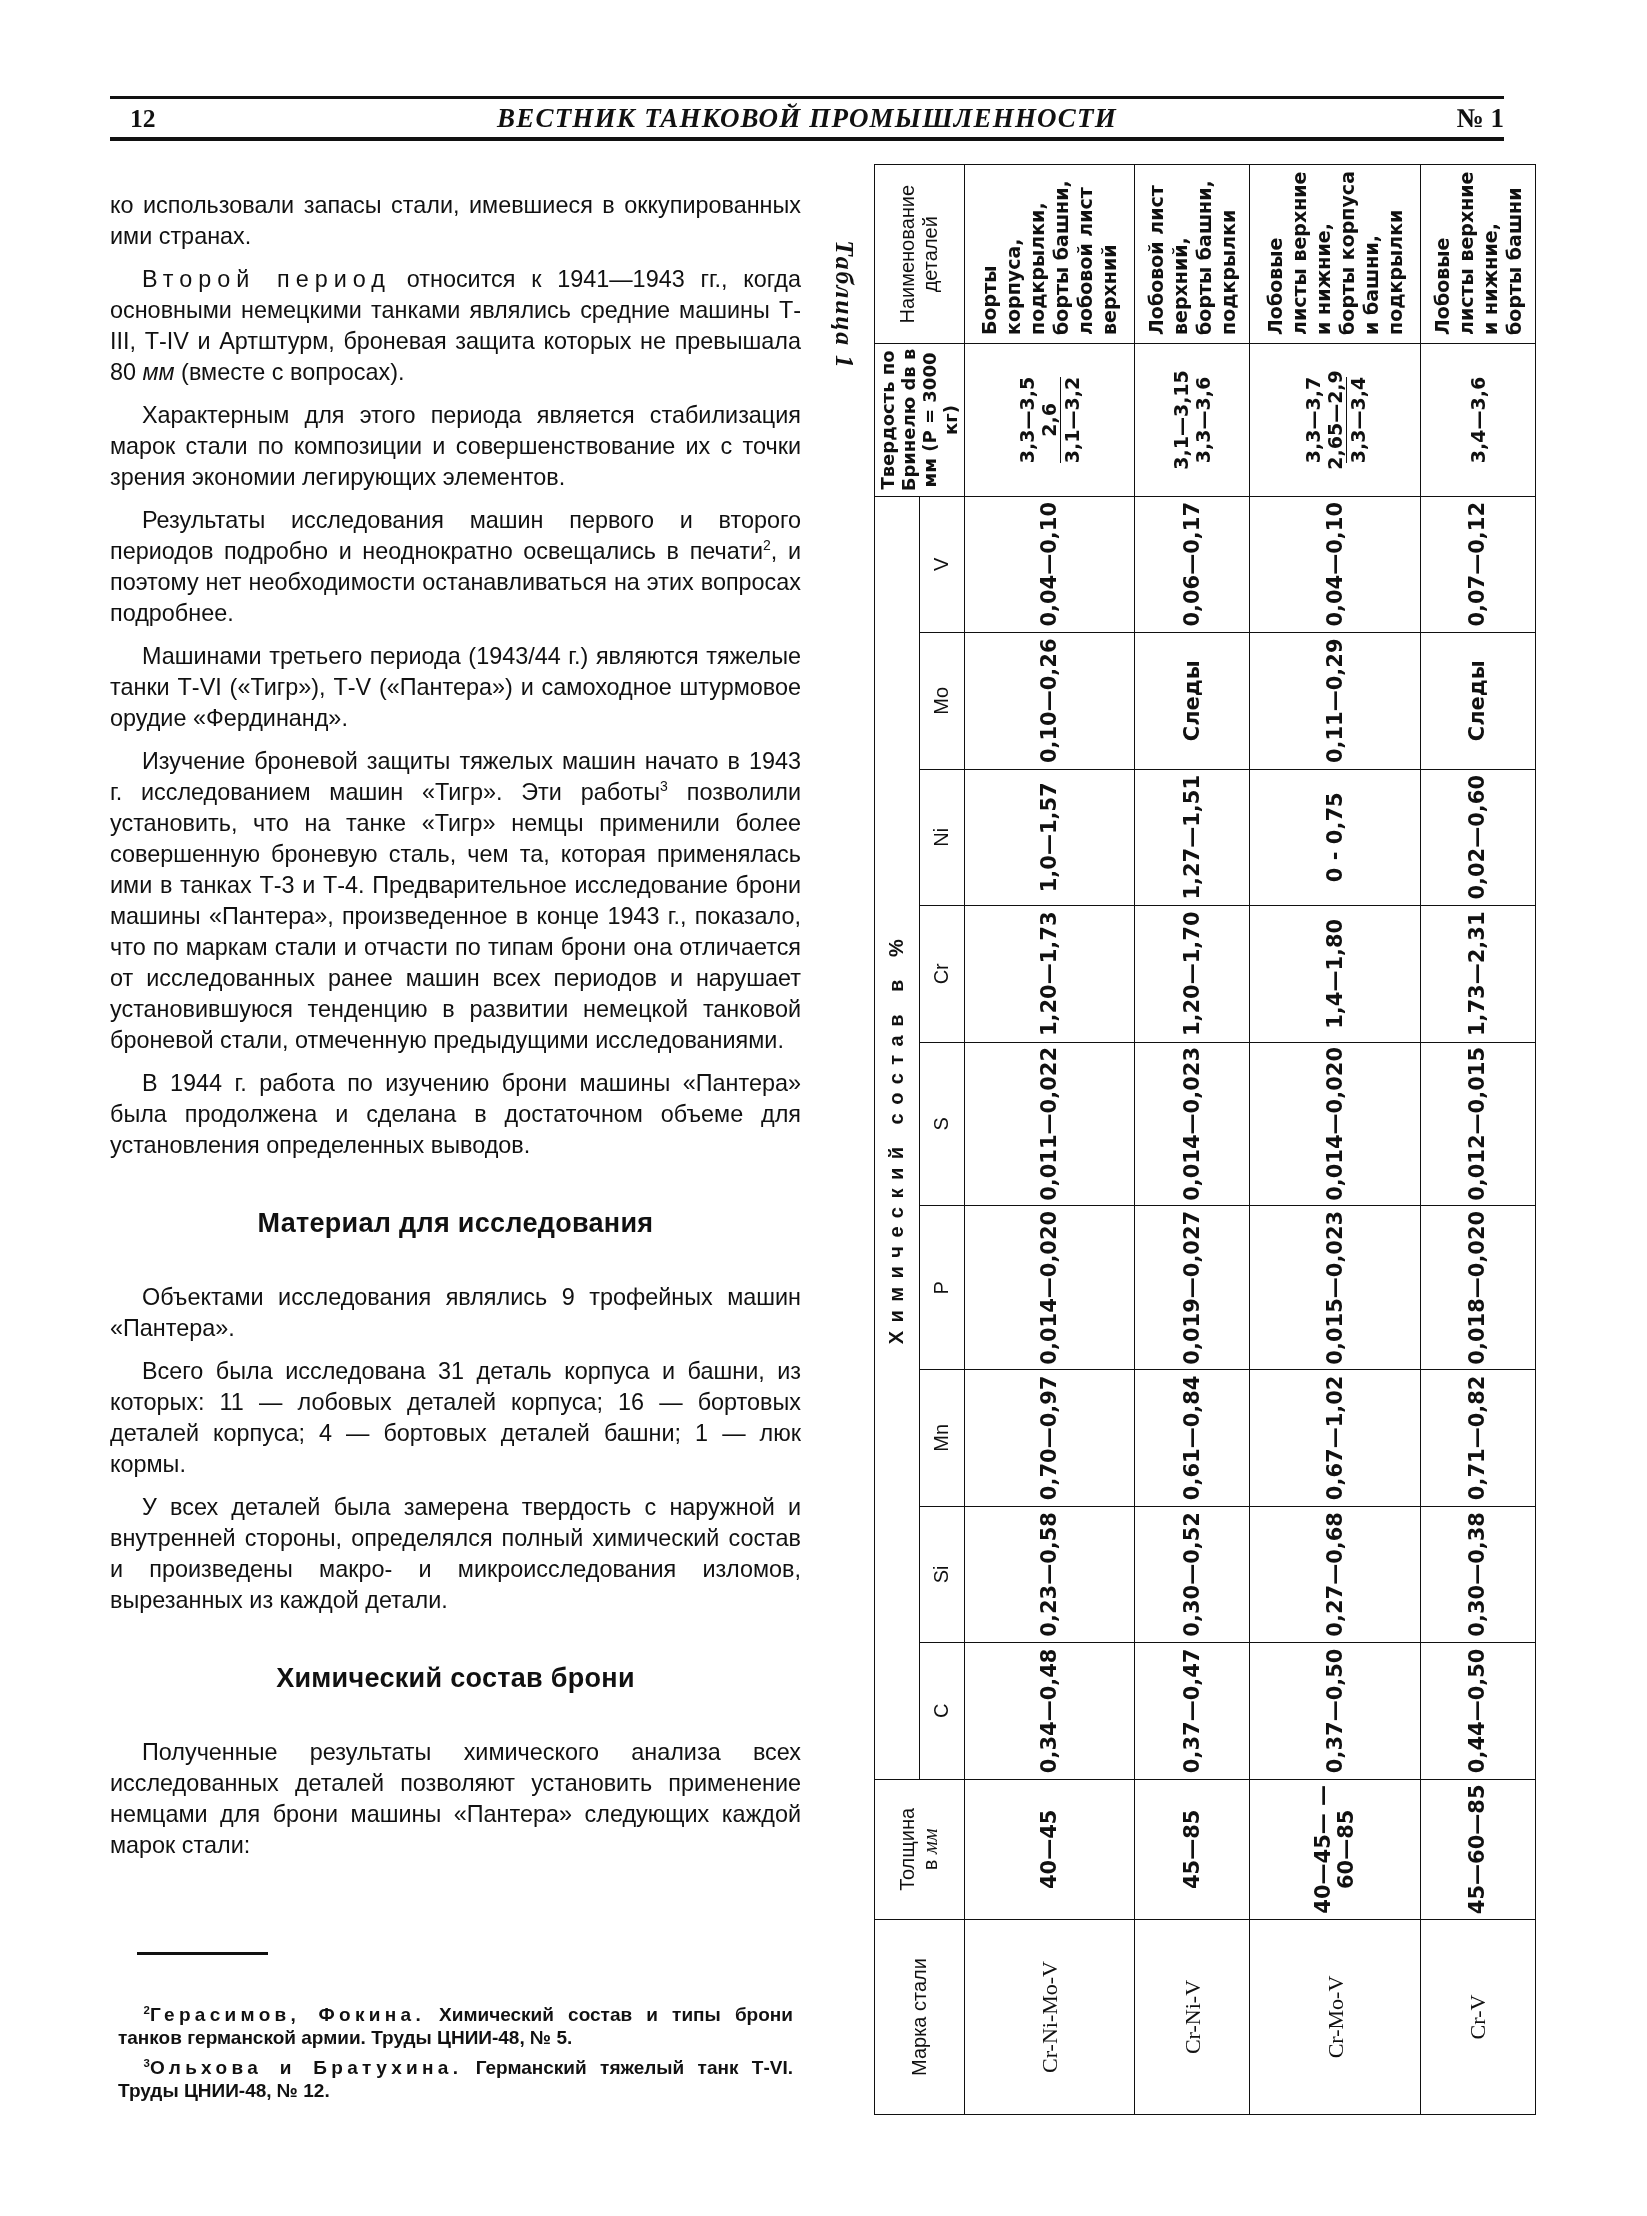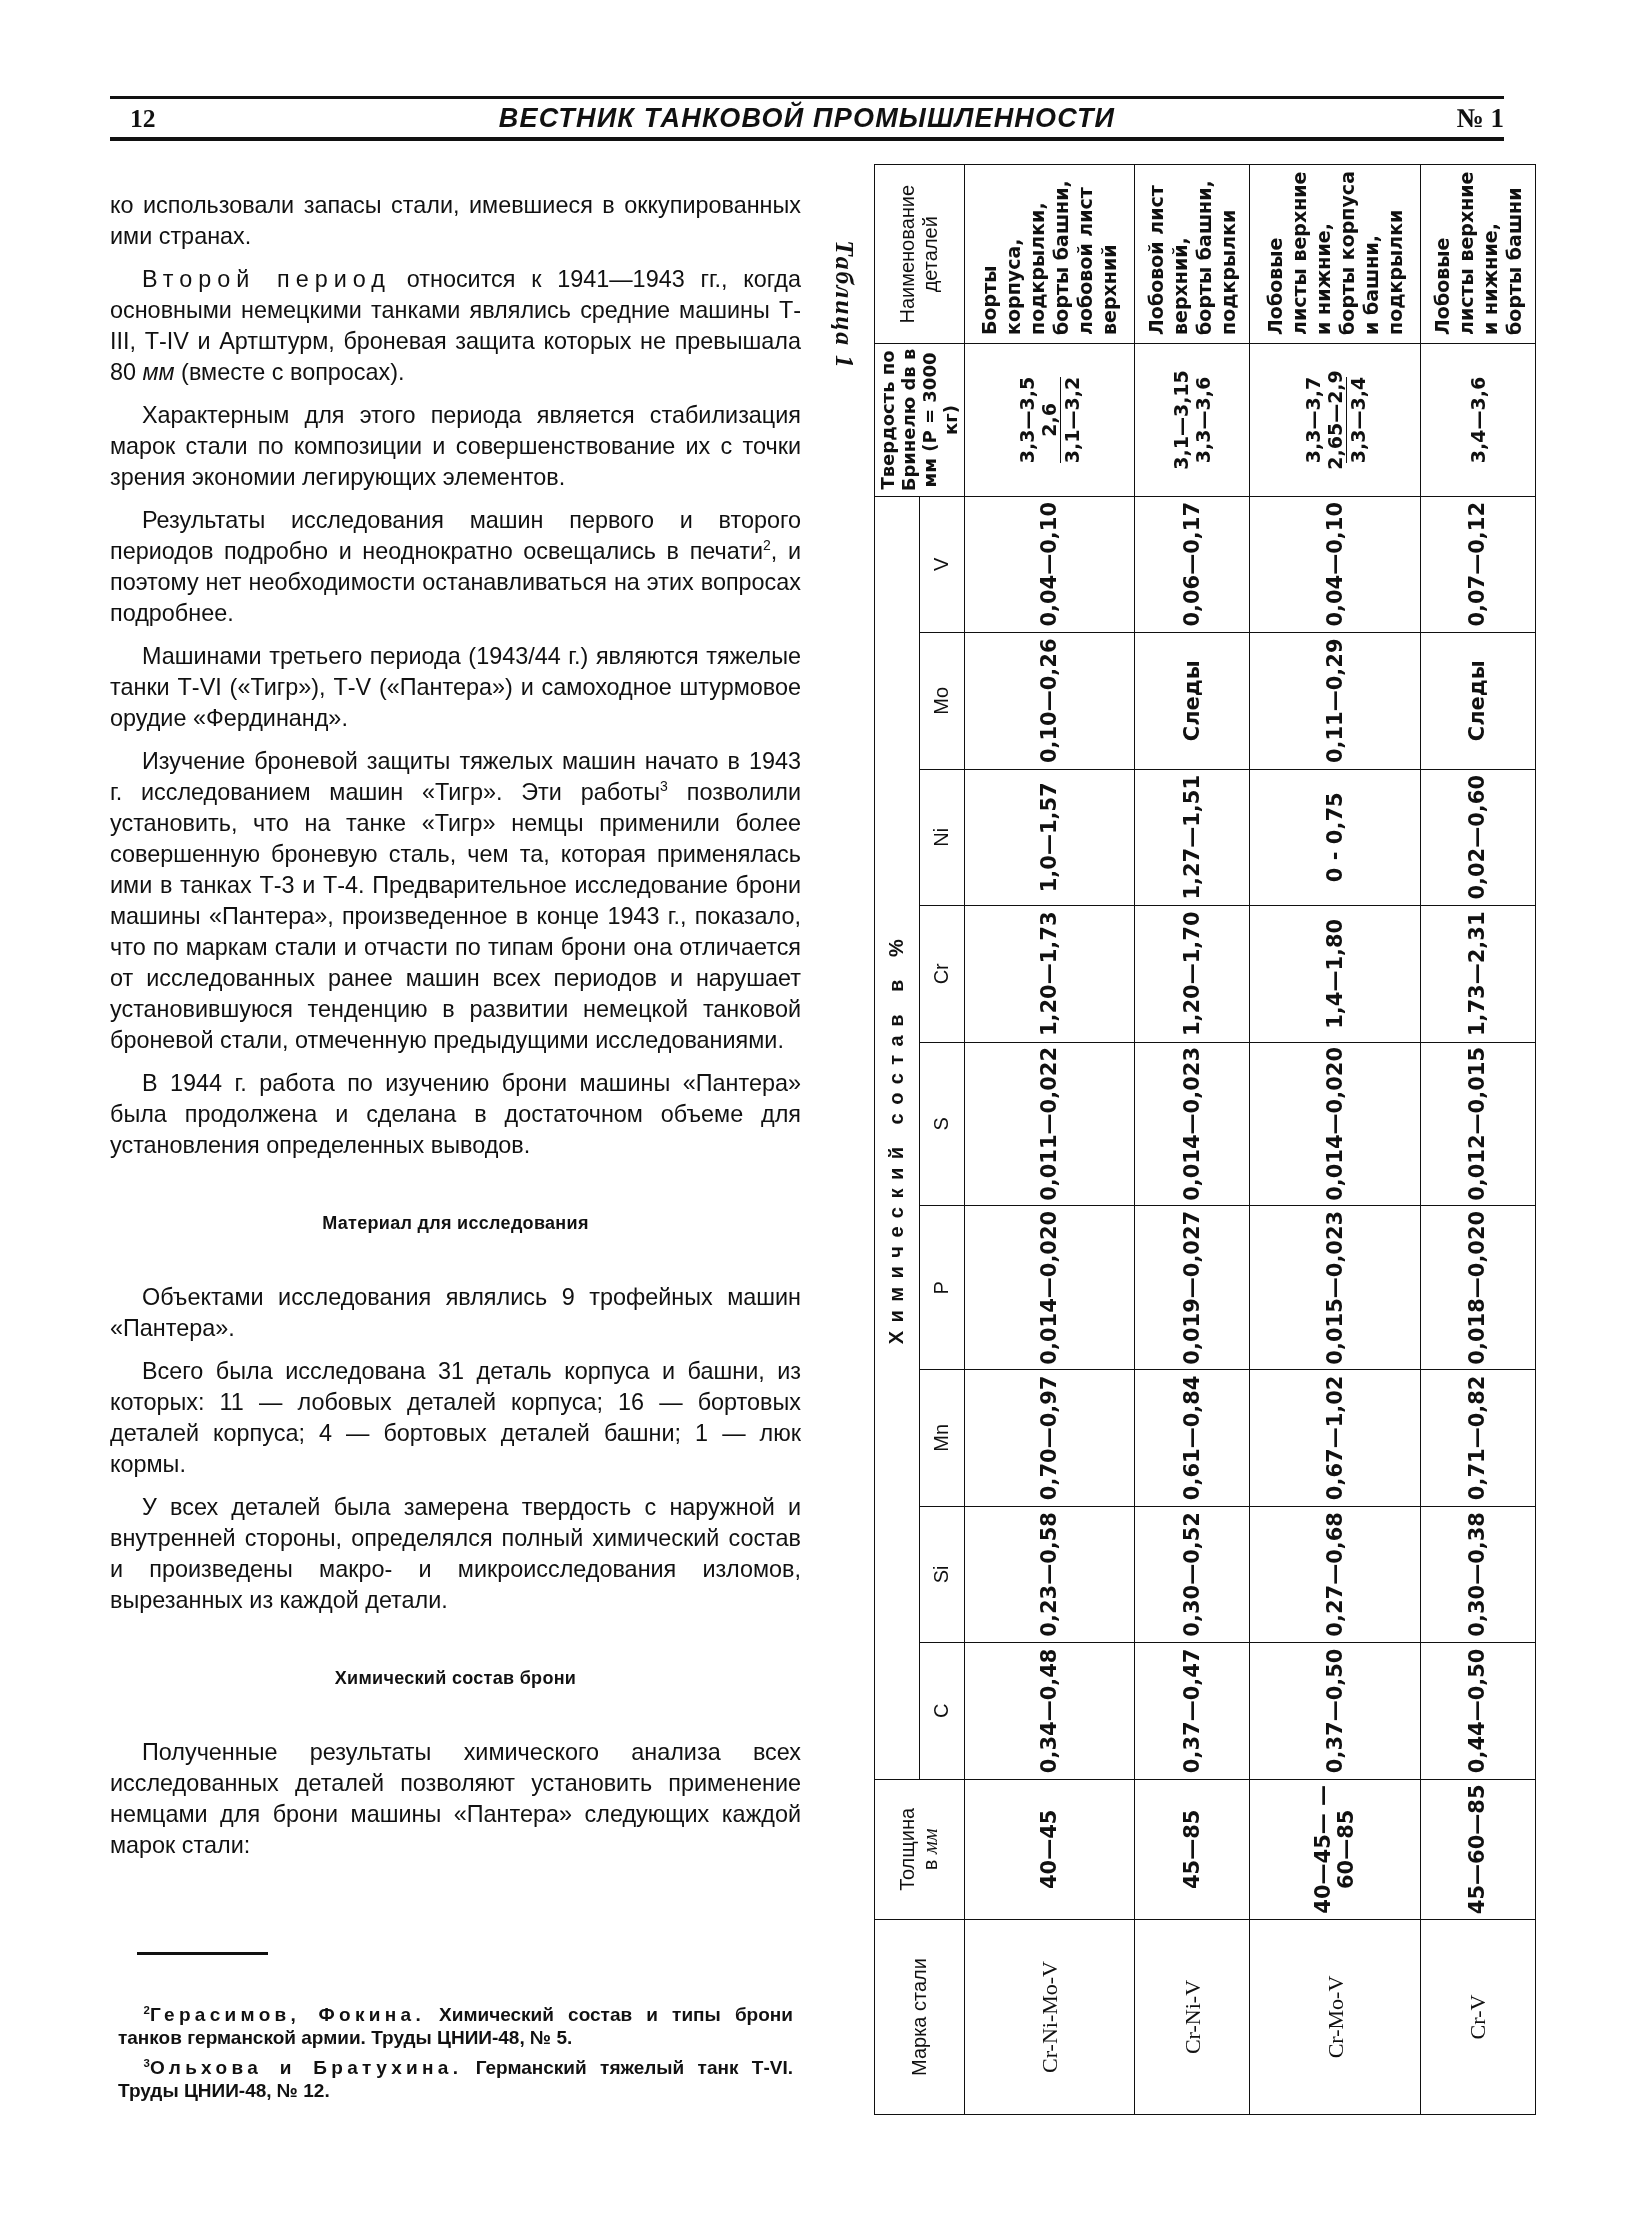--- a/index.html
+++ b/index.html
@@ -1,25 +1,25 @@
 <!DOCTYPE html>
 <html style="font-size:9.7px"><head>
 <meta charset="utf-8">
 <style>
   html, body { margin:0; padding:0; background:#ffffff; }
   body { width:1648px; height:2216px; position:relative; overflow:hidden; color:#111; font-family:"Liberation Sans", sans-serif; }
   .runhead { position:absolute; left:110px; top:96px; width:1394px; height:38px; border-top:3.7px solid #111; border-bottom:4.3px solid #111; }
   .runhead .pg { position:absolute; left:0; top:4.9px; font-size:25.6px; font-family:"Liberation Serif", serif; font-weight:bold;margin-left:20px; }
-  .runhead .title { position:absolute; left:0; right:0; top:3.7px; text-align:center; font-size:27px; font-style:italic; font-weight:bold; letter-spacing:1.2px; font-family:Liberation Sans, sans-serif; }
+  .runhead .title { position:absolute; left:0; right:0; top:3.7px; text-align:center; font-size:27px; font-style:italic; font-weight:bold; letter-spacing:1.2px; font-family:Liberation Serif, serif; }
   .runhead .no { position:absolute; right:0; top:3.7px; font-size:27px; font-weight:bold; font-family:"Liberation Serif", serif; }
 
   .col { position:absolute; left:110px; top:164px; width:691px; font-family:"Liberation Sans", sans-serif; font-size:23.4px; line-height:31px; text-align:justify; }
   .col p { margin:0 0 12px 0; text-indent:32px; }
   .col p.noind { text-indent:0;margin-top:26px; }
-  .col h3 { margin:47px 0 43px 0; font-size:18px; text-align:center; font-weight:bold; letter-spacing:0.3px; }
+  .col h3 { margin:47px 0 43px 0; font-size:27px; text-align:center; font-weight:bold; letter-spacing:0.3px; }
   .spaced { letter-spacing:6px; }
   .col .rule { width:131px; border-top:3px solid #111; margin:91px 0 49px 27px; }
   .col .fn { font-size:19px; line-height:22.5px; text-indent:25.6px; margin:8px; font-weight:bold; }
   .col .fn .au { letter-spacing:4.3px; }
   sup { font-size:60%; line-height:0; }
 
   .tablecap { position:absolute; left:825px; top:207px; width:37px; height:195px; }
   .tablecap span { position:absolute; left:50%; top:50%; transform:translate(-50%,-50%) rotate(90deg); white-space:nowrap; font-family:"Liberation Serif", serif; font-style:italic; font-weight:bold; font-size:25.6px; letter-spacing:1.8px; }
 
   

